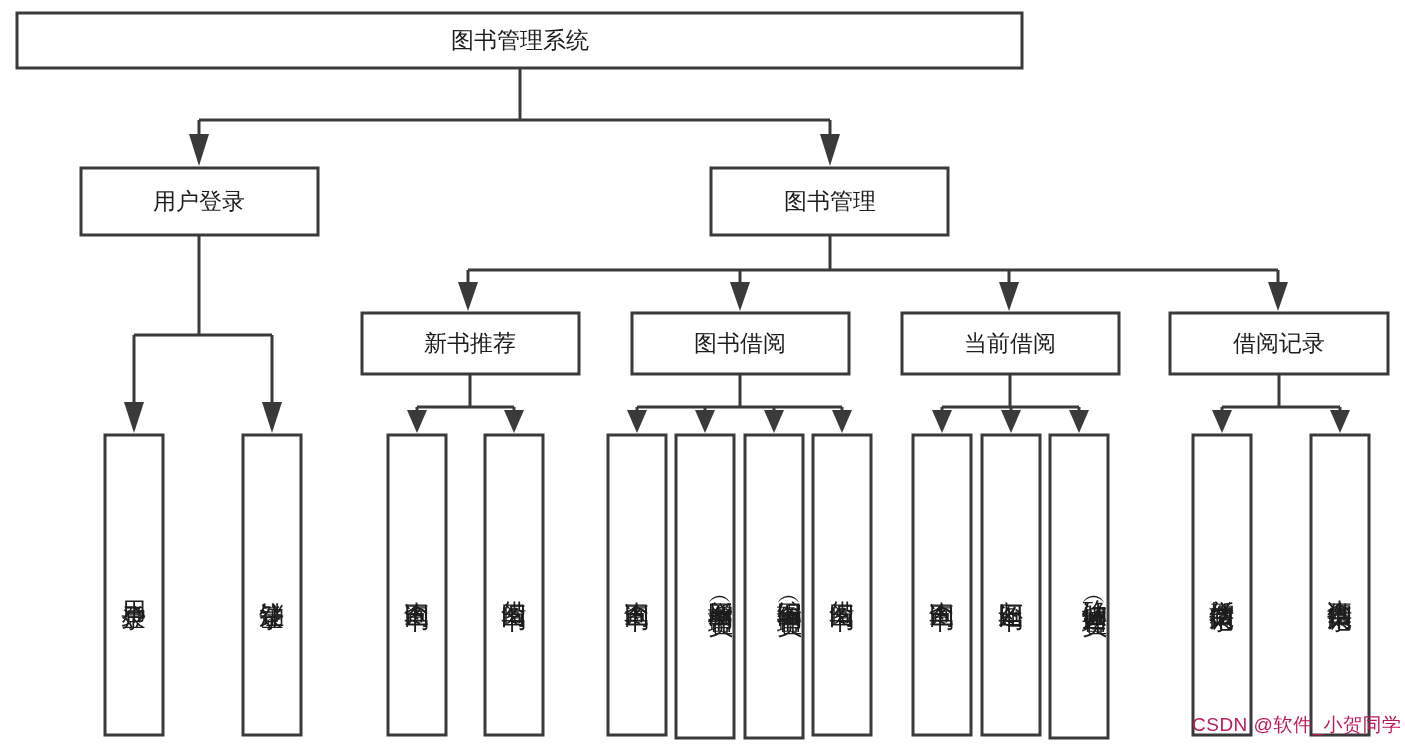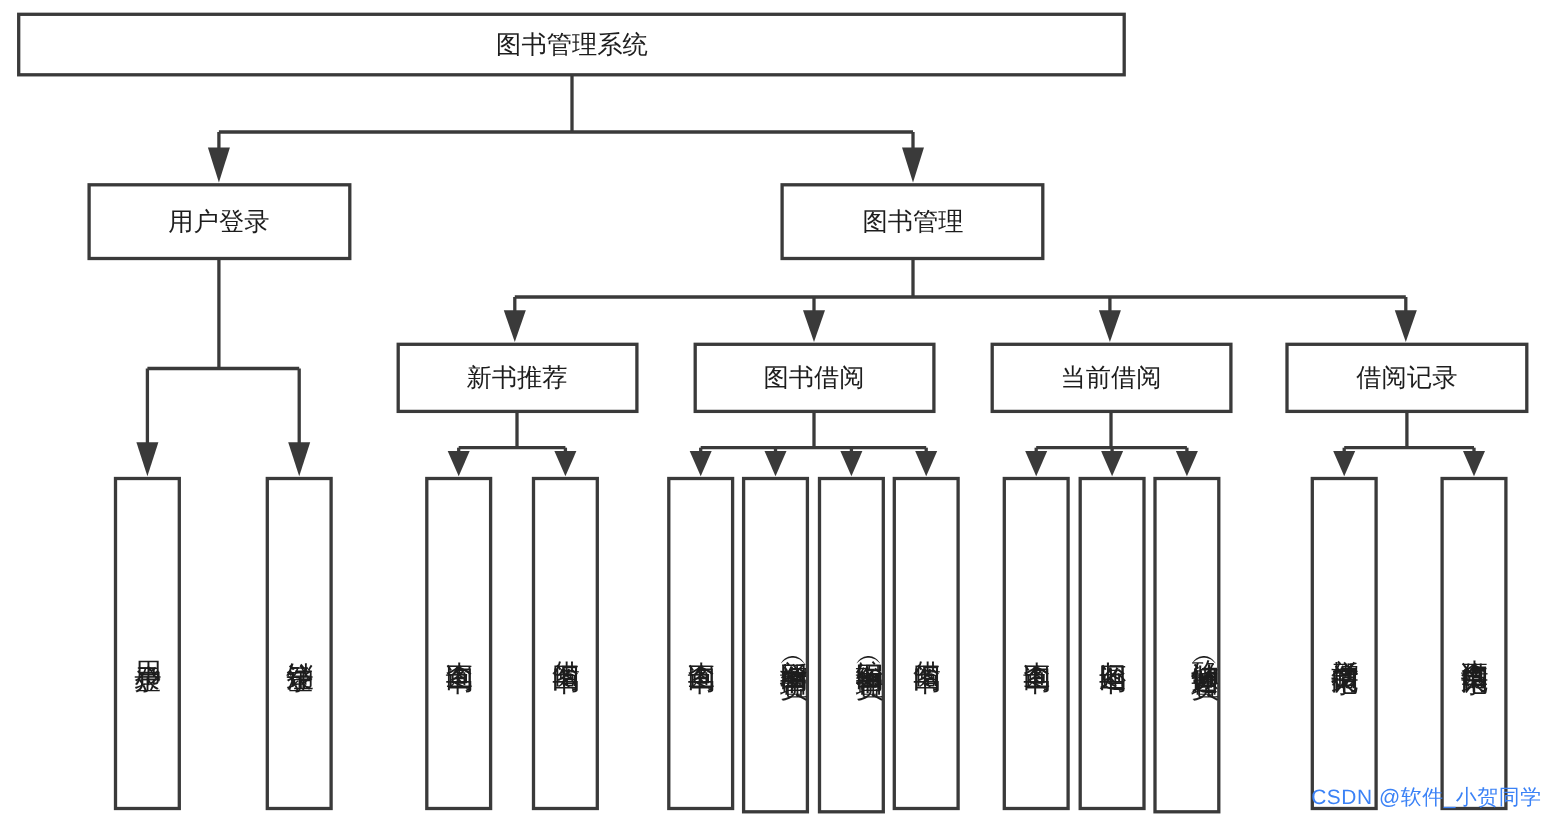--- a/index.html
+++ b/index.html
@@ -60,21 +60,21 @@
     text-align: center;
     white-space: nowrap;
     pointer-events: none;
   }
   .watermark {
     position: absolute;
     left: 1192px;
     top: 712px;
     font-family: "Liberation Sans", "DejaVu Sans", sans-serif;
     font-size: 19px;
-    color: #3b82f6;
+    color: #be185d;
     white-space: nowrap;
     letter-spacing: 0.5px;
   }
 </style>
 </head>
 <body>
 
 <div id="diagram-root">
 
   <svg class="diagram-canvas" viewBox="0 0 1405 747">

